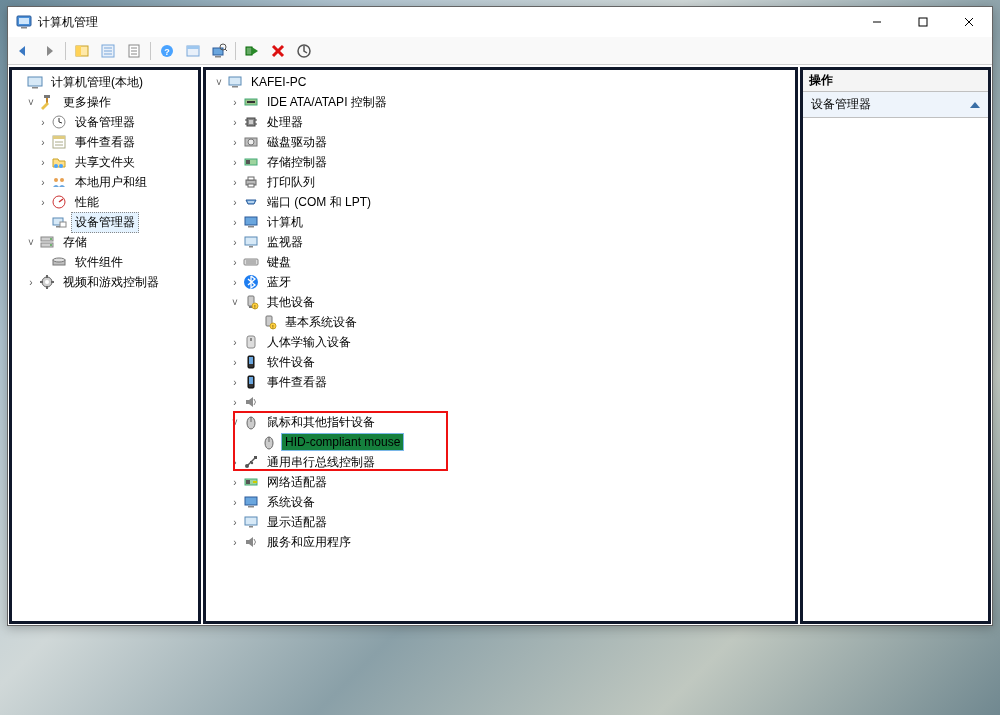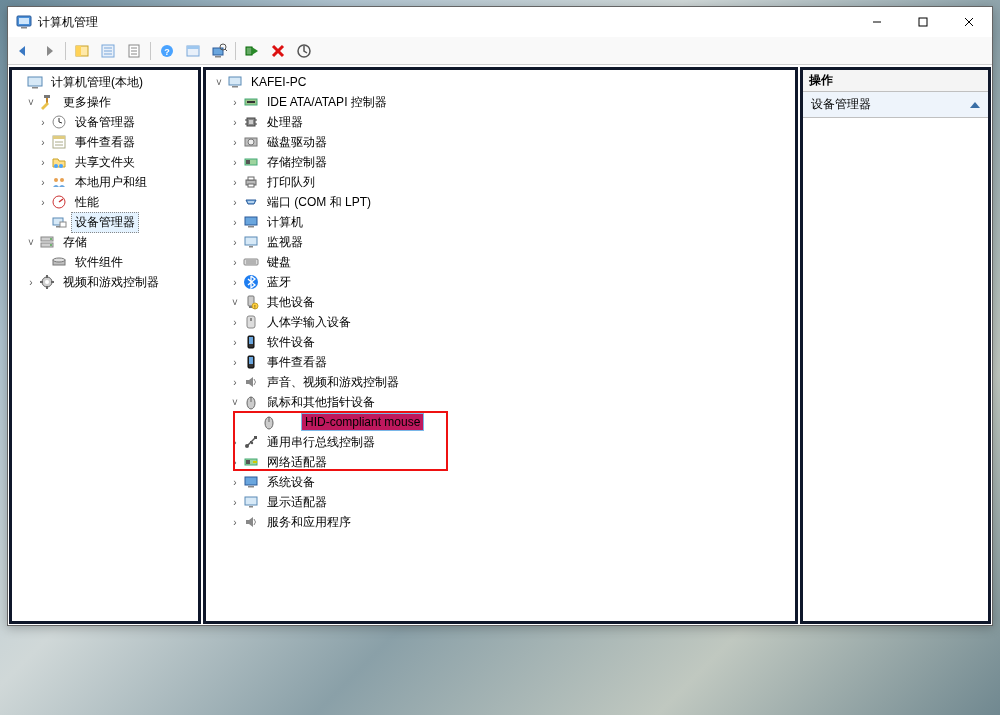--- a/index.html
+++ b/index.html
@@ -27,21 +27,21 @@
   .pane-left  { width:192px; margin:1px 0 1px 1px; }
   .pane-mid   { flex:1 1 auto; margin:1px 0 1px 2px; position:relative;}
   .pane-right { width:191px; margin:1px 1px 1px 2px; display:flex; flex-direction:column;}
 
   .tree { padding:2px 0; }
   .row { display:flex; align-items:center; height:20px; white-space:nowrap; }
   .tw { display:inline-flex; width:14px; height:14px; align-items:center; justify-content:center; color:#5b5b5b; font-size:10px;}
   .tw.blank { visibility:hidden; }
   .ic { width:16px; height:16px; margin:0 4px 0 1px; display:inline-flex; align-items:center; justify-content:center; }
   .lbl { padding:1px 3px; border:1px solid transparent; }
-  .sel .lbl { background:#be185d; border:1px solid #7ab7e8;margin-left:20px; }
+  .sel .lbl { background:#15803d; border:1px solid #7ab7e8; }
   .sel2 .lbl { background:#e5f3ff; border:1px dotted #888; }
 
   .ind { display:inline-block; height:1px; }
 
   .redbox { position:absolute; border:2px solid #e11; pointer-events:none; }
 
   .actions-header { height:22px; border-bottom:1px solid #c0c0c0; background:#f4f4f4; display:flex; align-items:center; padding:0 6px; font-size:12px; font-weight:bold;}
   .actions-section { background:#eef4fb; border-bottom:1px solid #c0c0c0; padding:4px 8px; display:flex; align-items:center; justify-content:space-between; font-size:12px;}
   .actions-item { padding:6px 16px; display:flex; align-items:center; justify-content:space-between; font-size:12px;}
   .tri-up { width:0;height:0;border-left:5px solid transparent;border-right:5px solid transparent;border-bottom:6px solid #3a6ea5; }
@@ -460,20 +460,32 @@
               <svg viewBox="0 0 16 16">
                 <rect x="5" y="2" width="6" height="10" rx="1" fill="#ccc" stroke="#777"></rect>
                 <rect x="6" y="12" width="4" height="2" fill="#777"></rect>
                 <circle cx="12" cy="12" r="3" fill="#ffcf3f" stroke="#c9a227"></circle>
                 <text x="12" y="14.5" font-size="5" text-anchor="middle" fill="#000">!</text>
               </svg>
             </span>
             <span class="lbl">其他设备</span>
           </div>
 
+        <div class="row">
+            <span class="ind" style="width:40px"></span>
+            <span class="tw blank">›</span>
+            <span class="ic">
+              <svg viewBox="0 0 16 16">
+                <rect x="5" y="2" width="6" height="10" rx="1" fill="#ccc" stroke="#777"></rect>
+                <circle cx="12" cy="12" r="3" fill="#ffcf3f" stroke="#c9a227"></circle>
+                <text x="12" y="14.5" font-size="5" text-anchor="middle" fill="#000">!</text>
+              </svg>
+            </span>
+            <span class="lbl">基本系统设备</span>
+          </div>
 
         <div class="row">
             <span class="ind" style="width:22px"></span>
             <span class="tw">›</span>
             <span class="ic">
               <svg viewBox="0 0 16 16">
                 <rect x="4" y="2" width="8" height="12" rx="2" fill="#ddd" stroke="#888"></rect>
                 <rect x="7" y="4" width="2" height="3" fill="#888"></rect>
               </svg>
             </span>
@@ -506,21 +518,20 @@
 
         <div class="row">
             <span class="ind" style="width:22px"></span>
             <span class="tw">›</span>
             <span class="ic">
               <svg viewBox="0 0 16 16">
                 <path d="M3 6 h3 l4 -3 v10 l-4 -3 h-3 z" fill="#888"></path>
                 <path d="M11 5 q3 3 0 6" fill="none" stroke="#888"></path>
               </svg>
             </span>
-            <span class="lbl">声音、视频和游戏控制器</span>
           </div>
 
         <div class="row">
             <span class="ind" style="width:22px"></span>
             <span class="tw">˅</span>
             <span class="ic">
               <svg viewBox="0 0 16 16">
                 <ellipse cx="8" cy="9" rx="4" ry="6" fill="#ccc" stroke="#666"></ellipse>
                 <line x1="8" y1="3" x2="8" y2="8" stroke="#666"></line>
               </svg>

